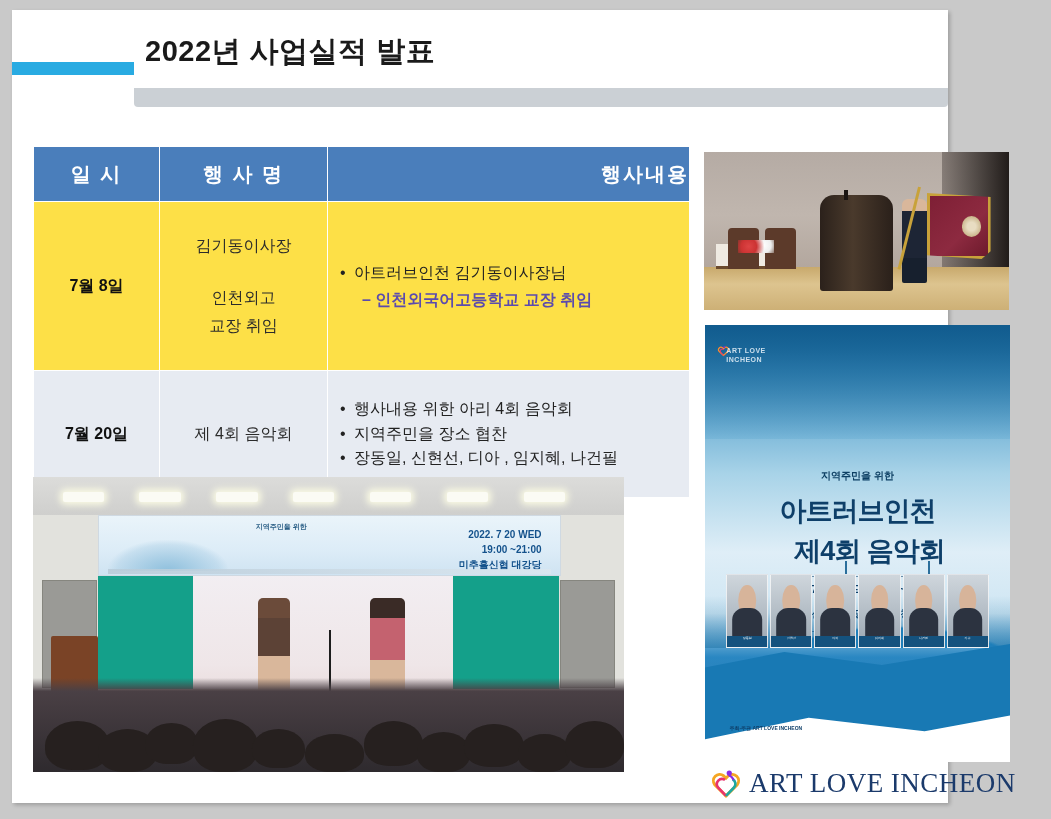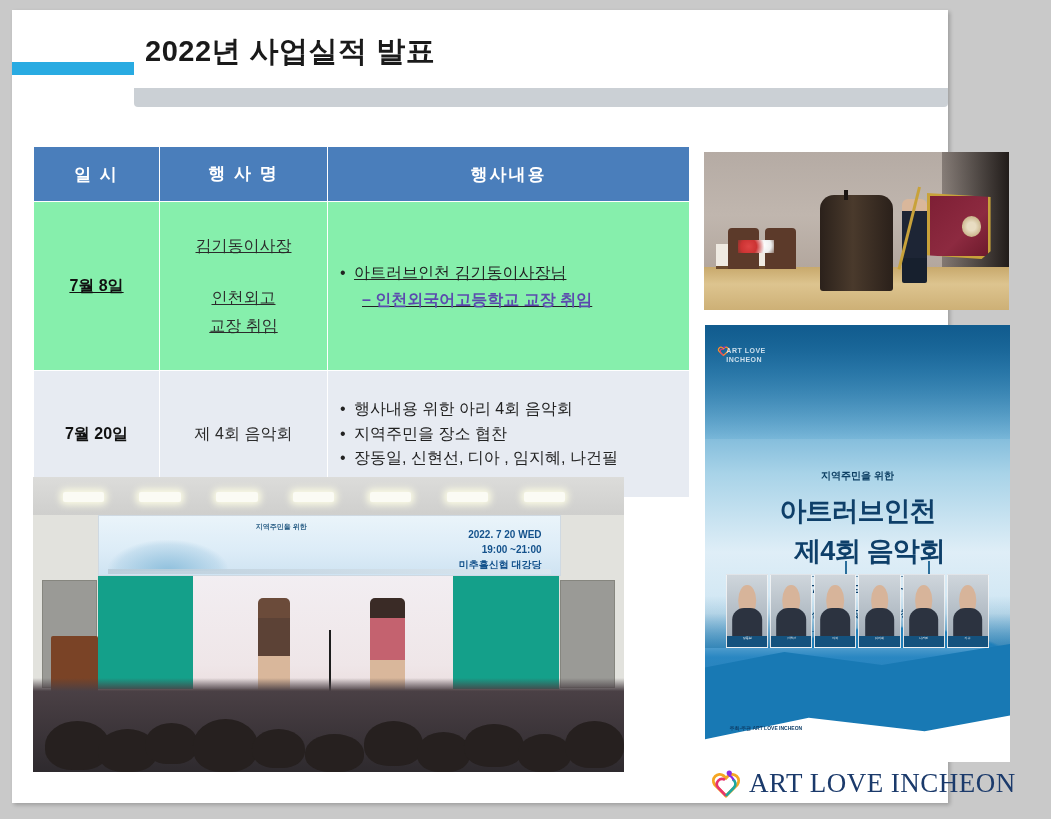--- a/index.html
+++ b/index.html
@@ -27,27 +27,27 @@
     position:absolute;left:133px;top:22px;
     font-size:29px;font-weight:700;color:#1a1a1a;
     letter-spacing:.5px;white-space:nowrap;
   }
   
   .tbl{
     position:absolute;left:21px;top:136px;width:657px;
     border-collapse:collapse;table-layout:fixed;
   }
   .tbl th{
-    background:#4A7EBB;color:#ffffff;font-weight:700;font-size:17px;
+    background:#4A7EBB;color:#ffffff;font-weight:700;font-size:20px;
     height:38px;border:1px solid #ffffff;letter-spacing:2px;
   }
   .tbl td{
     border:1px solid #ffffff;vertical-align:middle;
   }
-  .row-a td{background:#86efac;text-decoration:underline;}
+  .row-a td{background:#fde047;}
   .row-b td{background:#e7ebf2;}
   .c-date{width:123px;text-align:center;font-size:16px;font-weight:700;color:#111;}
   .c-name{width:165px;text-align:center;font-size:16px;color:#2b2b2b;line-height:1.75;}
   .c-desc{padding:8px 0 8px 12px;font-size:16px;color:#222;}
   .row-a .c-desc{height:152px;margin-top:42px;}
   .row-b .c-desc{height:110px;}
   .bline{display:block;line-height:1.55;white-space:nowrap;}
   .bline .dot{display:inline-block;width:14px;}
   .sub-purple{
     display:block;margin-left:22px;margin-top:4px;
@@ -178,21 +178,21 @@
 
   <div class="accent-bar"></div>
   <div class="title-underbar"></div>
   <div class="slide-title">2022년 사업실적 발표</div>
 
   <table class="tbl">
     <thead>
       <tr>
         <th class="c-date">일 시</th>
         <th class="c-name">행 사 명</th>
-        <th class="c-desc" style="text-align:center;padding-left:0">행사내용</th>
+        <th class="c-desc" style="text-align:right;padding-left:0">행사내용</th>
       </tr>
     </thead>
     <tbody>
       <tr class="row-a">
         <td class="c-date">7월 8일</td>
         <td class="c-name">
           <span>김기동이사장</span>
           <span class="spacer"></span>
           <span style="display:block">인천외고</span>
           <span style="display:block">교장 취임</span>

